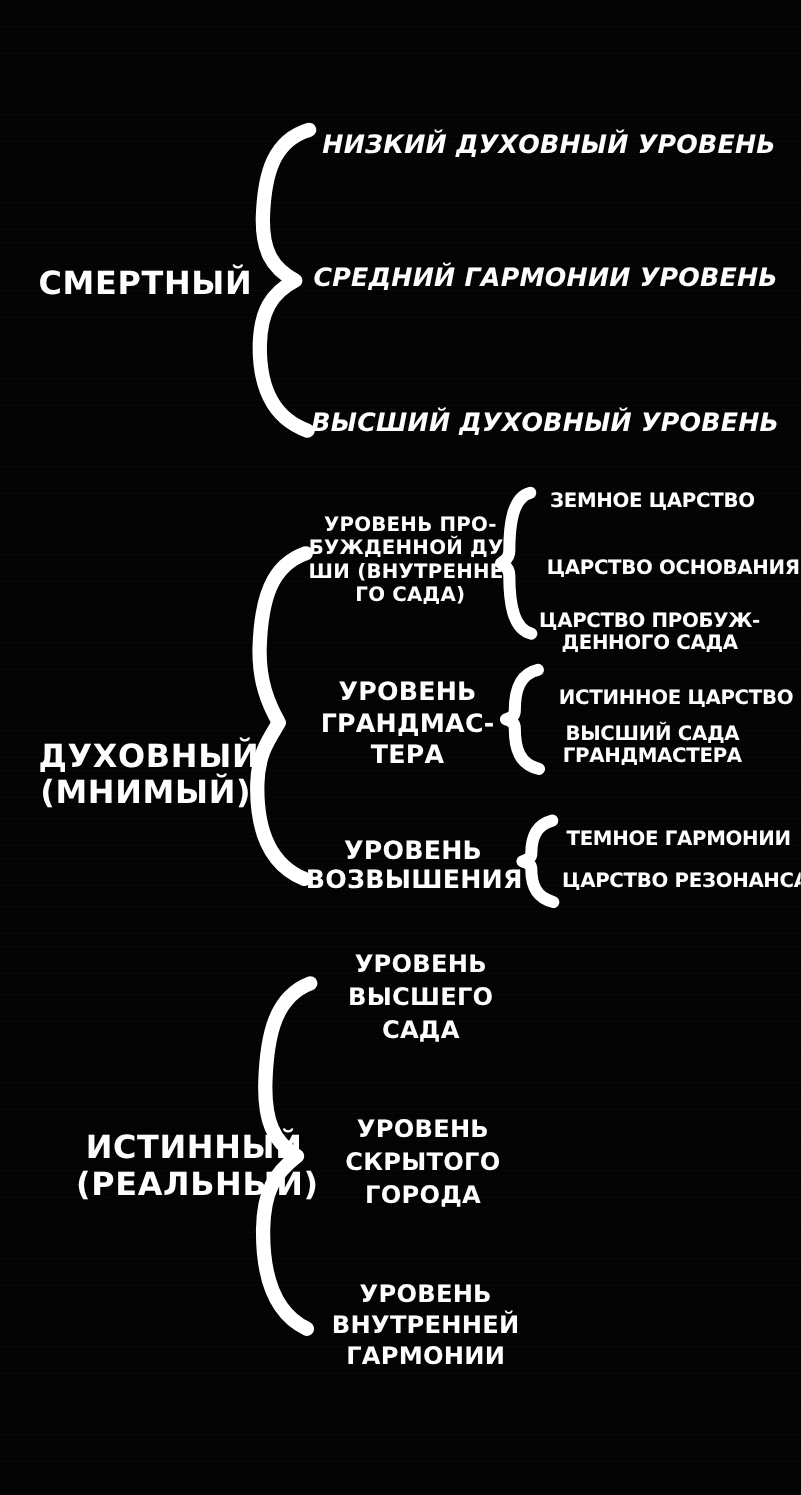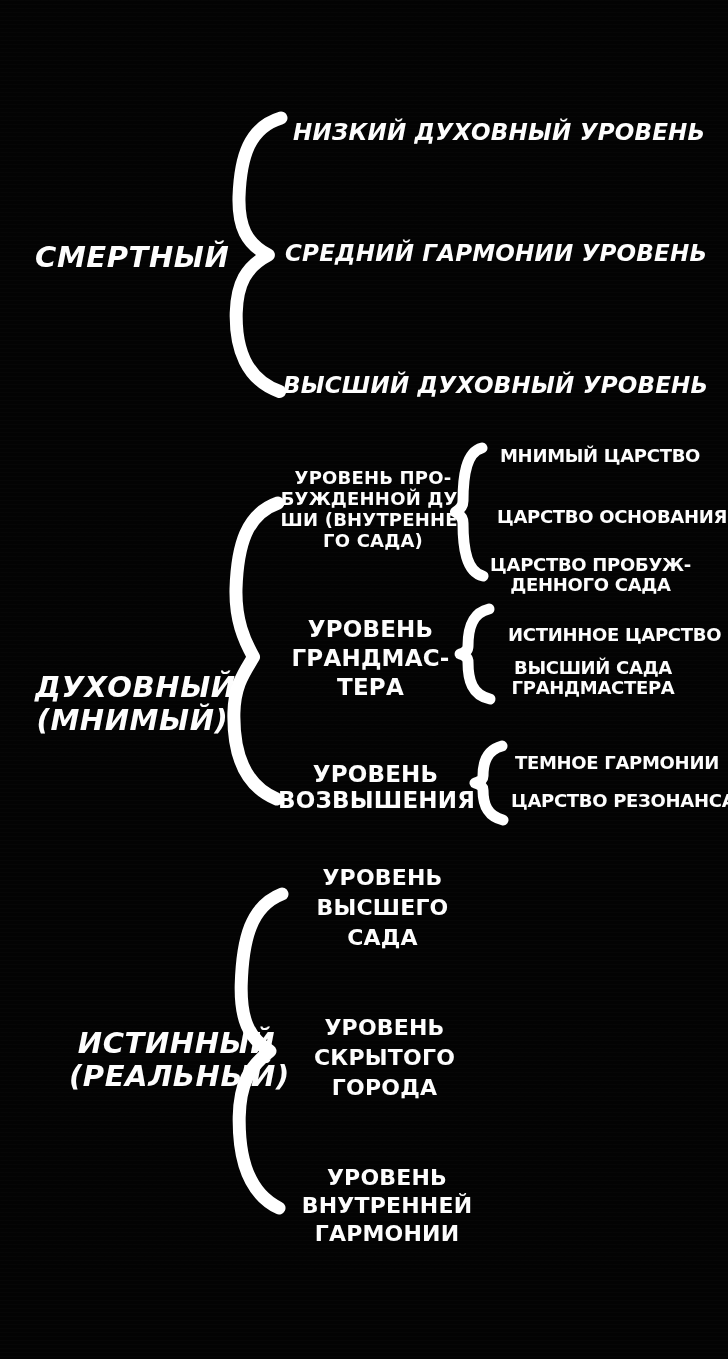--- a/index.html
+++ b/index.html
@@ -16,21 +16,21 @@
   }
   .abs{position:absolute;}
   .txt{
     color:#fdfdfd;
     font-weight:bold;
     white-space:pre-line;
     text-align:center;
     letter-spacing:0.2px;
   }
   .nowrap{white-space:nowrap;text-align:left;}
-  .big{font-size:29px;line-height:33px;letter-spacing:0.6px;font-style:italic;}
+  .big{font-size:29px;line-height:33px;letter-spacing:0.6px;}
   .item1{font-size:23px;line-height:26px;font-style:italic;}
   .lvl{font-size:23px;}
   .lvlsm{font-size:18px;line-height:21px;}
   .realm{font-size:18px;line-height:22px;letter-spacing:-0.3px;}
   .s3item{font-size:22px;}
   .brace path{fill:none;stroke:#ffffff;stroke-linecap:round;stroke-linejoin:round;}
 </style>
 </head>
 <body>
 
@@ -56,21 +56,21 @@
       <path stroke-width="13" d="M 56 8 C 24.5 19 15.4 50 14 94 C 13.3 125 22 145 31.5 162 C 22 178 12.6 190 11.9 218 C 11.2 256 21 290 54.6 304"></path>
     </svg>
 
     <div class="abs txt lvlsm" style="left:268px;top:448px;width:210px;margin-top:19px;">УРОВЕНЬ ПРО-
 БУЖДЕННОЙ ДУ-
 ШИ (ВНУТРЕННЕ-
 ГО САДА)</div>
     <svg class="abs brace" style="left:448px;top:441px;" width="48" height="142" viewBox="0 0 48 142">
       <path stroke-width="11" d="M 34 7 C 18 11 15 36 15 60 C 15 66 11 69 7.5 71 C 11 73 15 76 15 82 C 15 106 18 131 35 135"></path>
     </svg>
-    <div class="abs txt realm nowrap" style="left:500px;top:445px;">МНИМЫЙ ЦАРСТВО</div>
+    <div class="abs txt realm nowrap" style="left:500px;top:445px;">ЗЕМНОЕ ЦАРСТВО</div>
     <div class="abs txt realm nowrap" style="left:497px;top:506px;">ЦАРСТВО ОСНОВАНИЯ</div>
     <div class="abs txt realm" style="left:488px;top:555px;width:205px;line-height:20px;">ЦАРСТВО ПРОБУЖ-
 ДЕННОГО САДА</div>
 
     <div class="abs txt lvl" style="left:278px;top:615px;width:185px;line-height:29px;">УРОВЕНЬ
 ГРАНДМАС-
 ТЕРА</div>
     <svg class="abs brace" style="left:452px;top:602px;" width="52" height="104" viewBox="0 0 52 104">
       <path stroke-width="11" d="M 37 7 C 20 11 16 26 16 44 C 16 49 12 51 8 52 C 12 53 16 55 16 60 C 16 78 20 93 38 97"></path>
     </svg>

